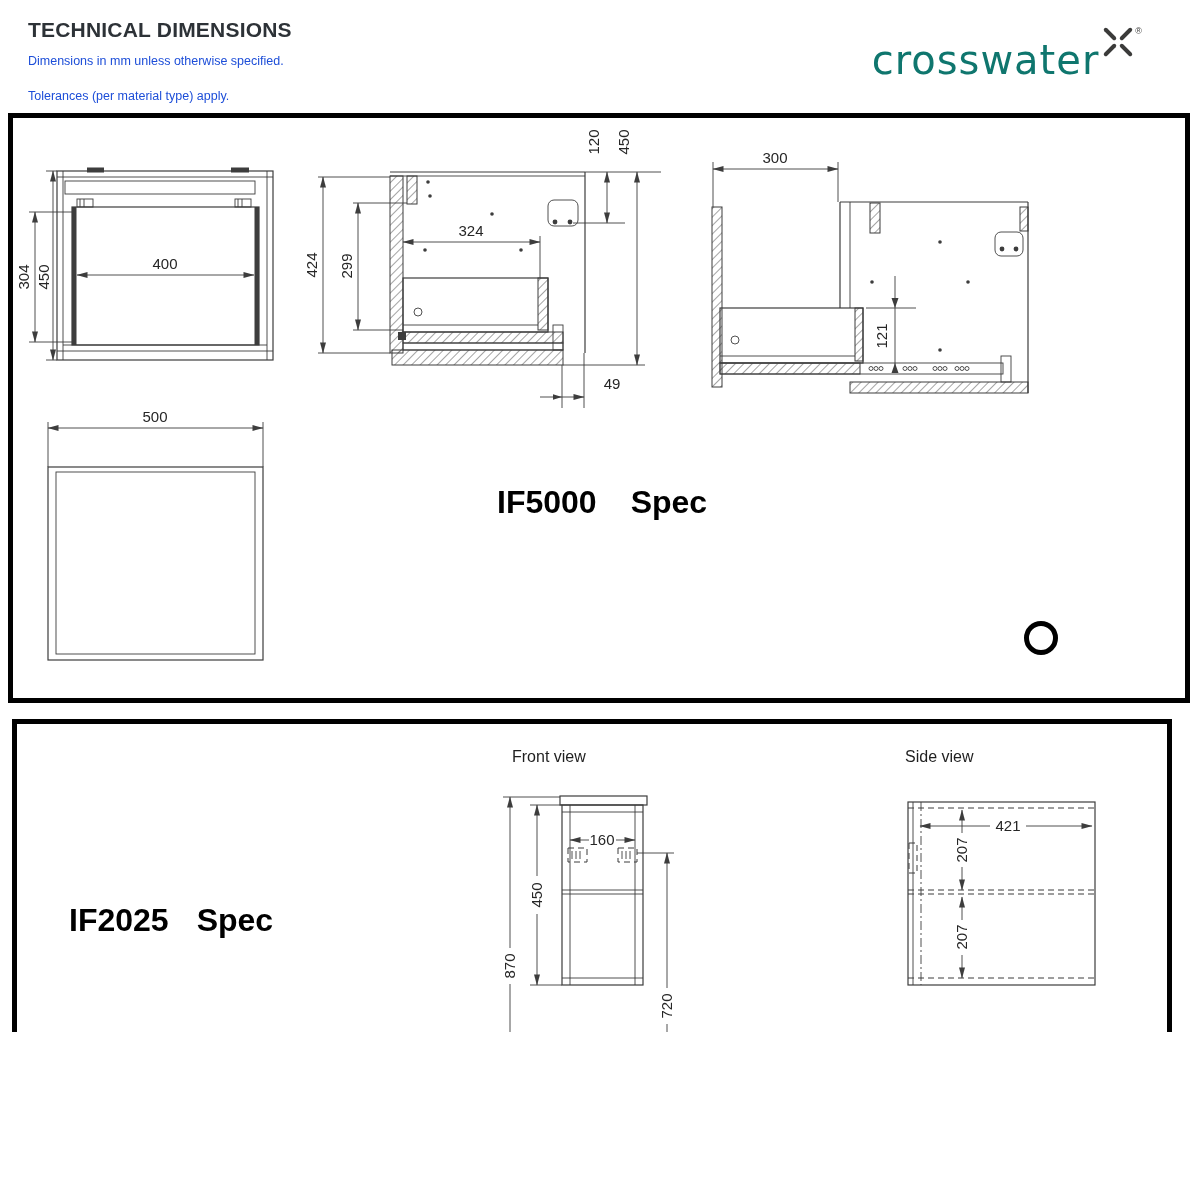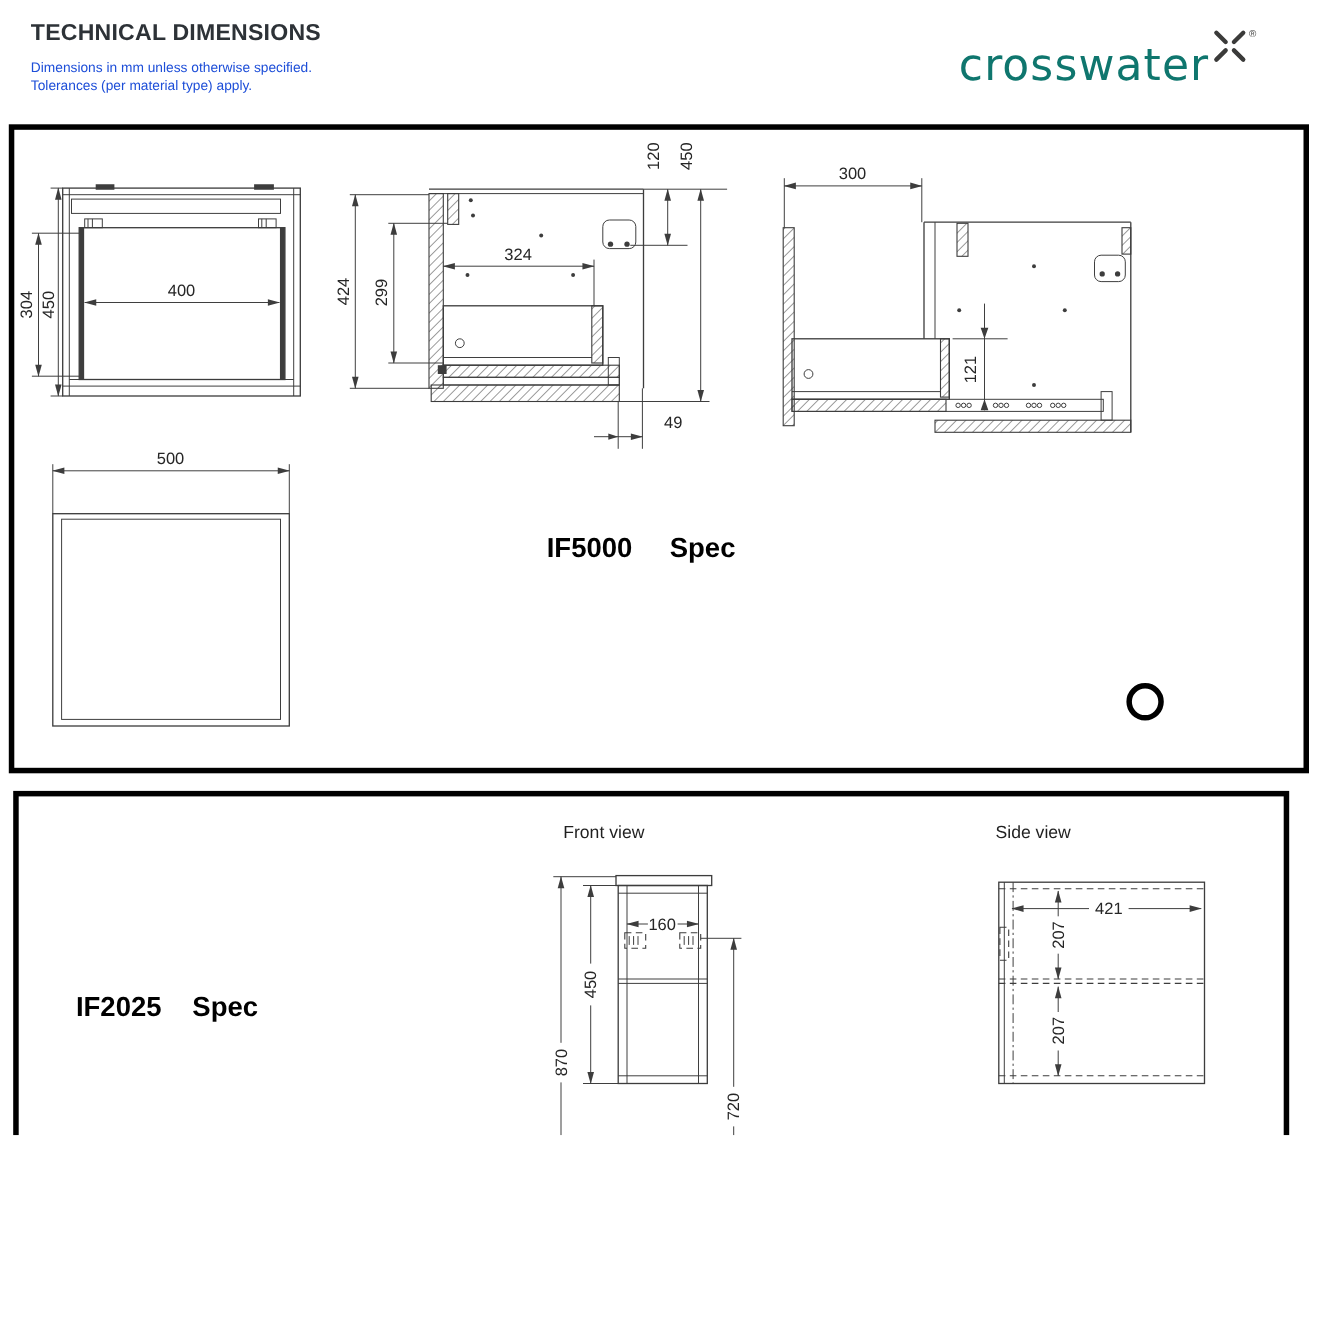--- a/index.html
+++ b/index.html
@@ -2,31 +2,31 @@
 <html><head>
 <meta charset="utf-8">
 <style>
   html,body{margin:0;padding:0;background:#fff;}
   #page{position:relative;width:1200px;height:1032px;background:#fff;overflow:hidden;
         font-family:"Liberation Sans",sans-serif;color:#2b2b2b;}
   
   #hdr-title{position:absolute;left:28px;top:18px;font-size:21px;font-weight:bold;
              letter-spacing:.2px;color:#2d3237;}
   .hdr-note{position:absolute;left:28px;font-size:12.5px;color:#1d4ed8;}
-  #note1{top:54px}#note2{top:71px}
+  #note1{top:54px}#note2{top:89px}
   #logo{position:absolute;right:58px;top:26px;display:flex;align-items:flex-end;}
   #logo-text{font-size:40px;color:#0f766e;letter-spacing:1px;line-height:1;
              font-family:"DejaVu Sans",sans-serif;}
   #logo-x{margin-left:3px;margin-bottom:22px;}
   #logo-reg{font-size:9px;color:#3b3b3a;margin-bottom:44px;margin-left:1px;}
   
   .panel{position:absolute;border:5px solid #000;background:#fff;}
   #panel1{left:8px;top:113px;width:1172px;height:580px;}
   #panel2{left:12px;top:719px;width:1150px;height:461px;}
-  .spec{position:absolute;font-size:25px;font-weight:bold;color:#000;
+  .spec{position:absolute;font-size:32px;font-weight:bold;color:#000;
         font-family:"Liberation Sans",sans-serif;white-space:nowrap;}
   #spec1{left:484px;top:366px;}
   #spec2{left:52px;top:178px;text-align:right;}
   .spec .gap{display:inline-block;width:34px;}
   #circle-mark{position:absolute;left:1011px;top:503px;width:24px;height:24px;
                border:5px solid #000;border-radius:50%;}
   
   svg{display:block;}
   .ln{stroke:#3d3d3d;stroke-width:1.2;fill:none;}
   .thin{stroke:#3d3d3d;stroke-width:0.9;fill:none;}

